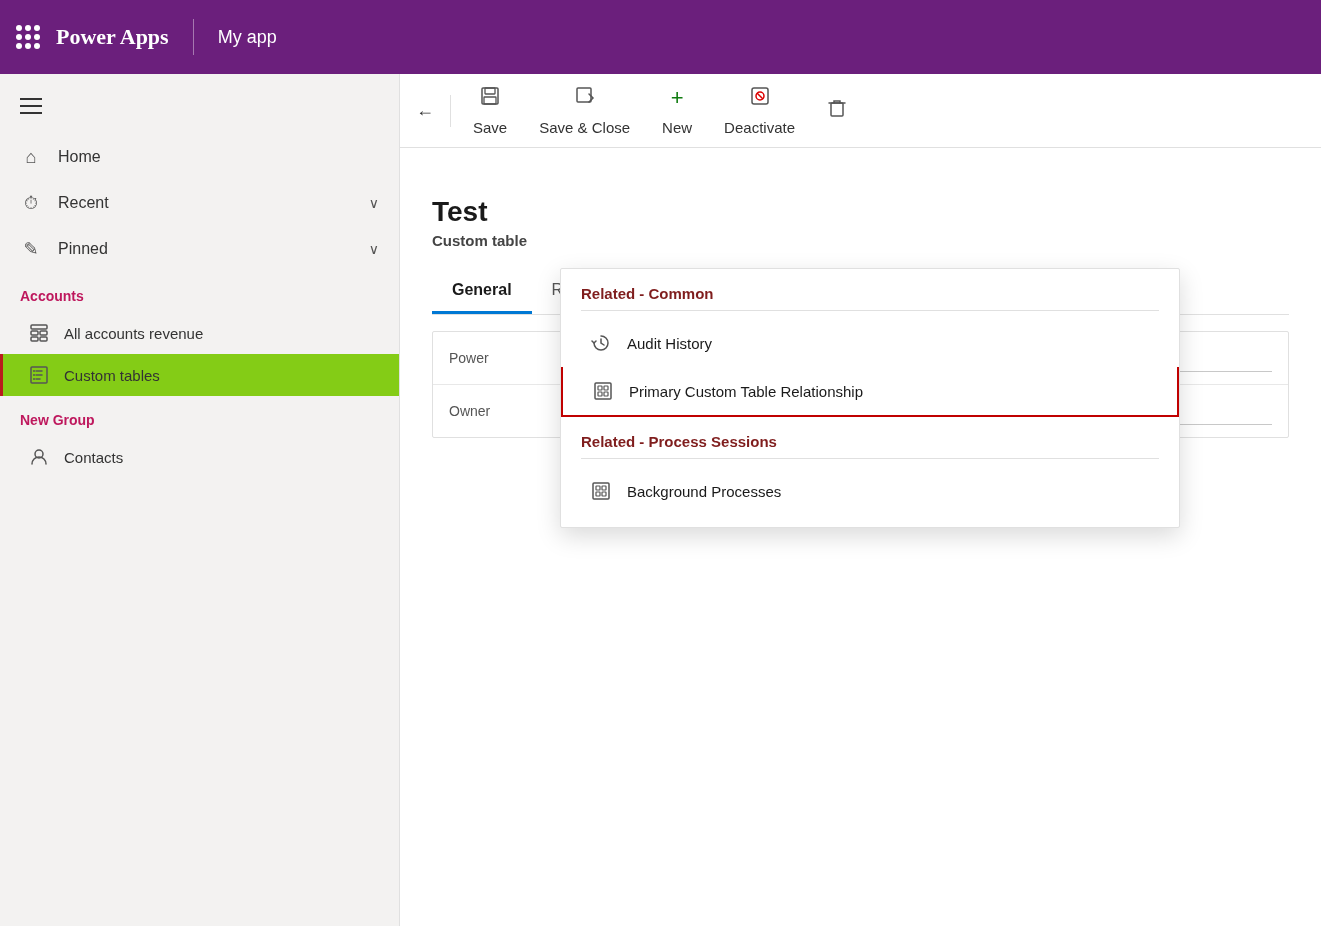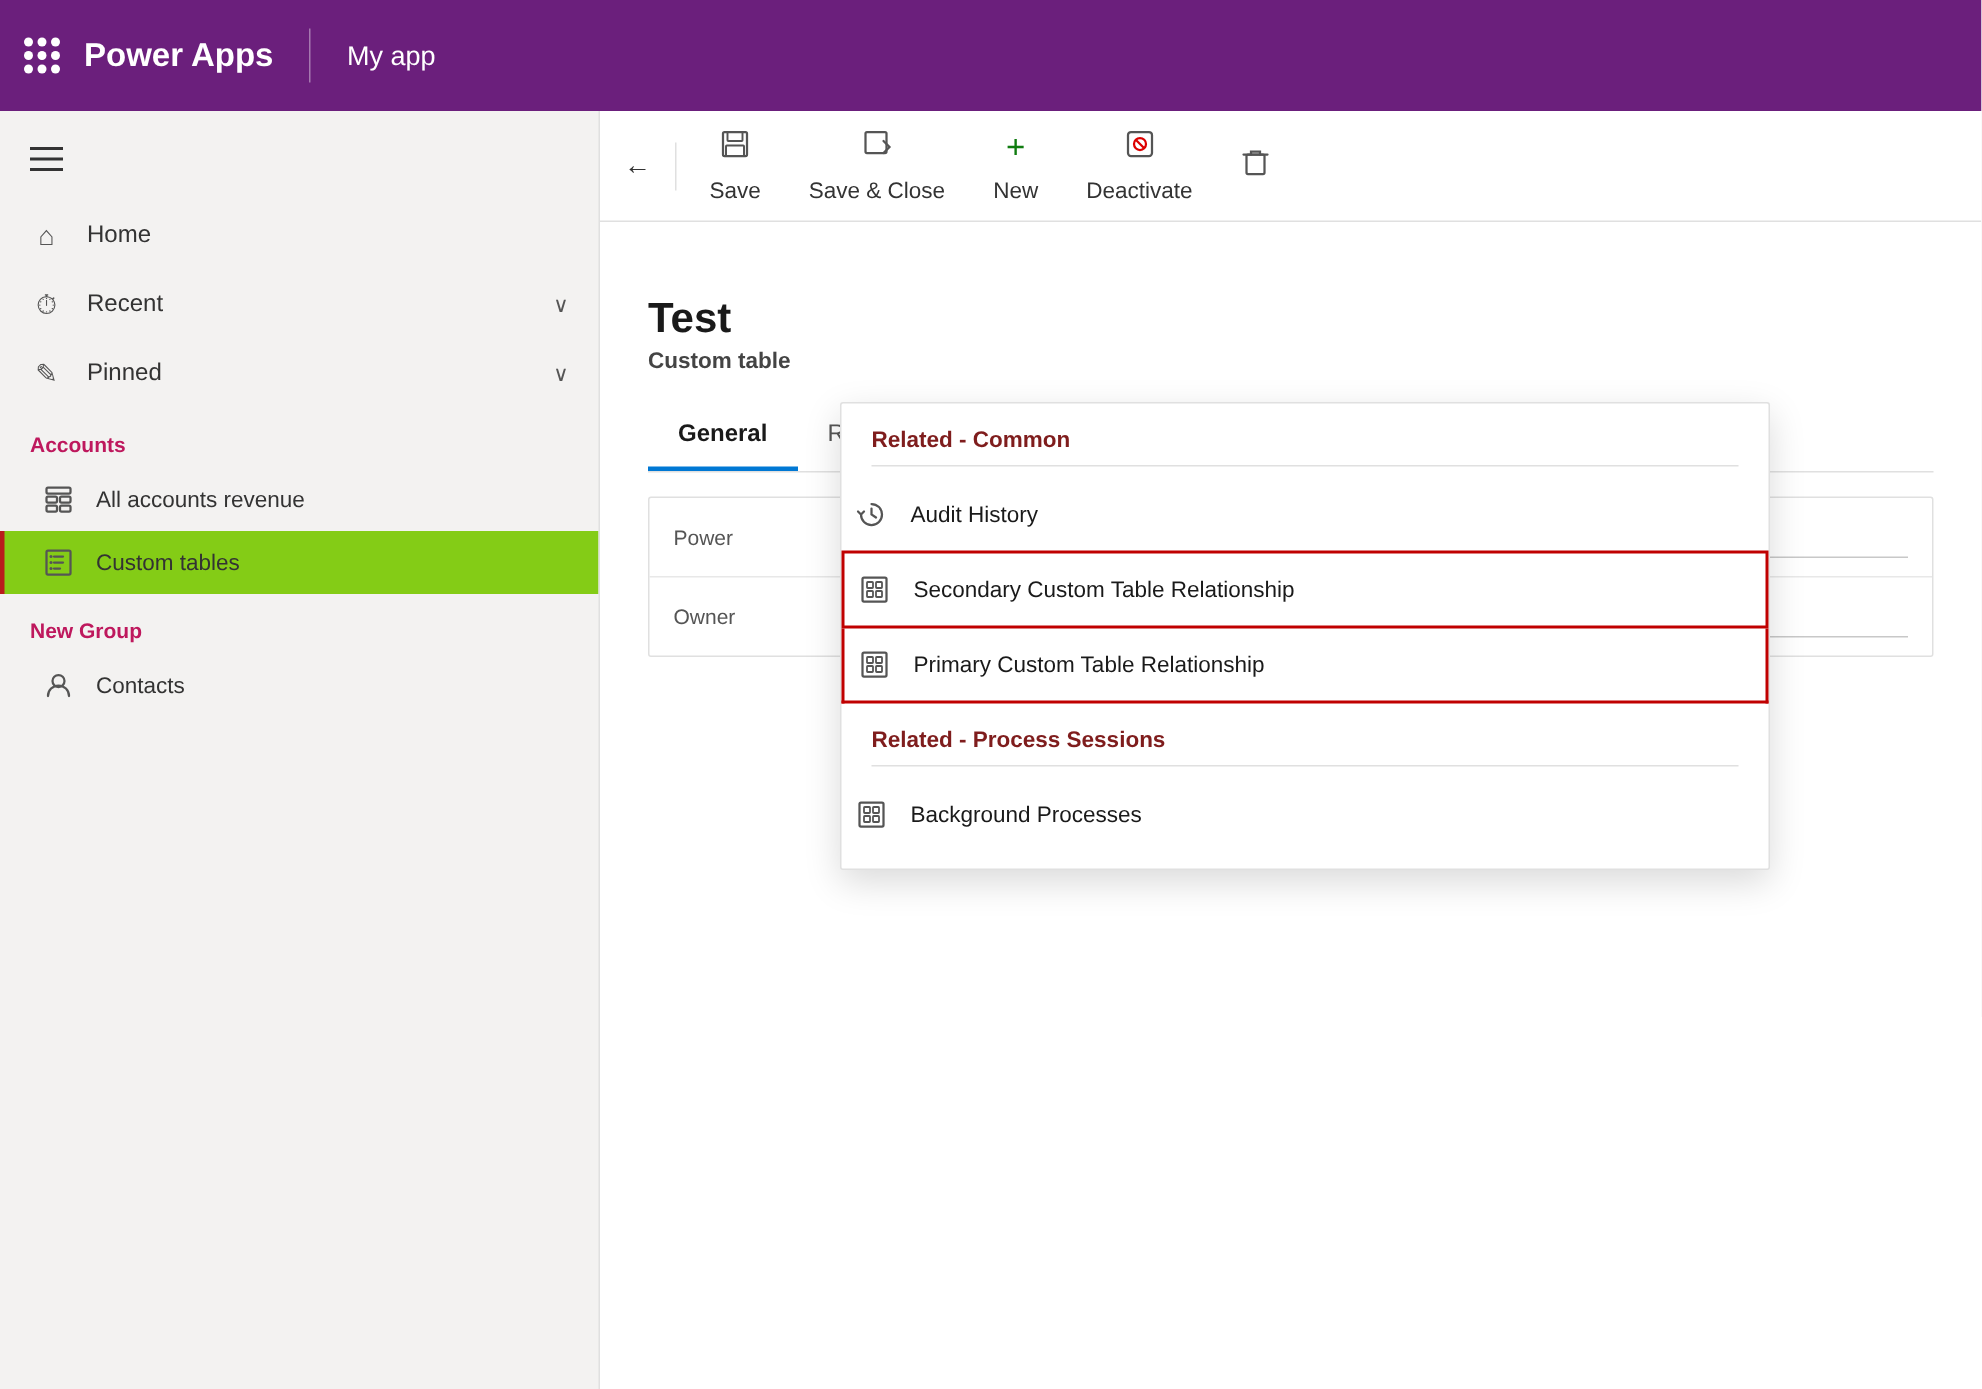--- a/index.html
+++ b/index.html
@@ -23,20 +23,21 @@
     .header-dots span {
       width: 6px; height: 6px;
       background: white;
       border-radius: 50%;
       display: block;
     }
     .header-brand {
       color: white;
       font-size: 22px;
       font-weight: 600;
+      font-family: Liberation Serif, serif;
     }
     .header-divider {
       width: 1px;
       height: 36px;
       background: rgba(255,255,255,0.4);
       margin: 0 8px;
     }
     .header-app-name {
       color: white;
       font-size: 18px;
@@ -271,21 +272,21 @@
       color: #7f1d1d;
     }
     .dropdown-divider {
       height: 1px;
       background: #e0e0e0;
       margin: 0 20px 8px 20px;
     }
     .dropdown-item {
       display: flex;
       align-items: center;
-      padding: 12px 8px;
+      padding: 12px 28px;
       gap: 14px;
       cursor: pointer;
       font-size: 15px;
       color: #1a1a1a;
     }
     .dropdown-item .di-icon {
       width: 24px;
       height: 24px;
       display: flex;
       align-items: center;
@@ -473,32 +474,20 @@
           <span class="di-icon">
             <svg width="20" height="20" viewBox="0 0 20 20" fill="none" xmlns="http://www.w3.org/2000/svg">
               <path d="M3 10a7 7 0 1 0 7-7" stroke="#555" stroke-width="1.5" stroke-linecap="round" fill="none"></path>
               <path d="M3 10L1 8M3 10l2-2" stroke="#555" stroke-width="1.5" stroke-linecap="round"></path>
               <path d="M10 6v4l3 2" stroke="#555" stroke-width="1.5" stroke-linecap="round"></path>
             </svg>
           </span>
           <span>Audit History</span>
         </div>
 
-        <div class="dropdown-item" style="border: 2px solid #c00000; margin: 0;">
-          <span class="di-icon">
-            <svg width="20" height="20" viewBox="0 0 20 20" fill="none" xmlns="http://www.w3.org/2000/svg">
-              <rect x="2" y="2" width="16" height="16" rx="1" stroke="#555" stroke-width="1.5" fill="none"></rect>
-              <rect x="5" y="5" width="4" height="4" rx="0.5" stroke="#555" stroke-width="1.2" fill="none"></rect>
-              <rect x="11" y="5" width="4" height="4" rx="0.5" stroke="#555" stroke-width="1.2" fill="none"></rect>
-              <rect x="5" y="11" width="4" height="4" rx="0.5" stroke="#555" stroke-width="1.2" fill="none"></rect>
-              <rect x="11" y="11" width="4" height="4" rx="0.5" stroke="#555" stroke-width="1.2" fill="none"></rect>
-            </svg>
-          </span>
-          <span>Secondary Custom Table Relationship</span>
-        </div>
 
         <div class="dropdown-item" style="border: 2px solid #c00000; border-top: none; margin: 0;">
           <span class="di-icon">
             <svg width="20" height="20" viewBox="0 0 20 20" fill="none" xmlns="http://www.w3.org/2000/svg">
               <rect x="2" y="2" width="16" height="16" rx="1" stroke="#555" stroke-width="1.5" fill="none"></rect>
               <rect x="5" y="5" width="4" height="4" rx="0.5" stroke="#555" stroke-width="1.2" fill="none"></rect>
               <rect x="11" y="5" width="4" height="4" rx="0.5" stroke="#555" stroke-width="1.2" fill="none"></rect>
               <rect x="5" y="11" width="4" height="4" rx="0.5" stroke="#555" stroke-width="1.2" fill="none"></rect>
               <rect x="11" y="11" width="4" height="4" rx="0.5" stroke="#555" stroke-width="1.2" fill="none"></rect>
             </svg>

